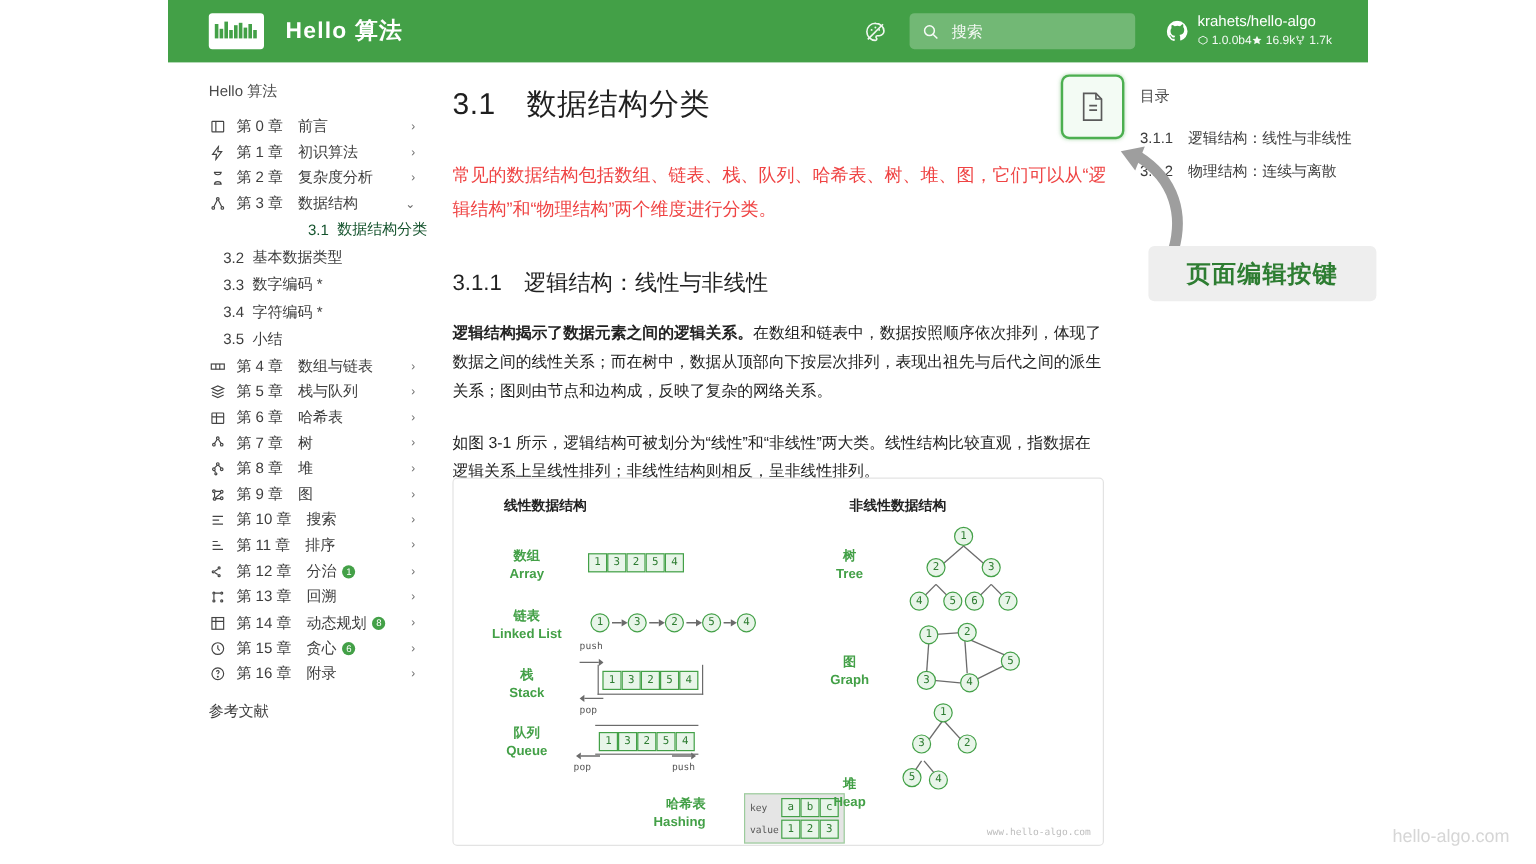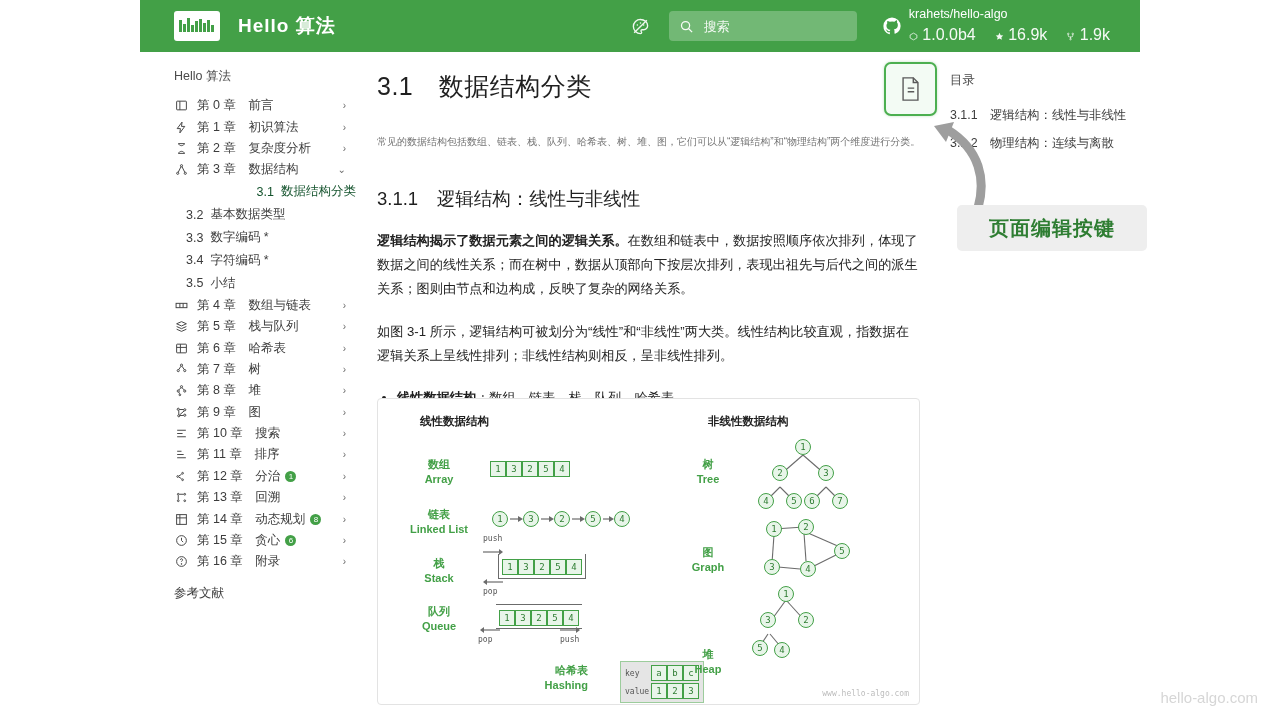--- a/index.html
+++ b/index.html
@@ -57,21 +57,21 @@
     width: 100%;
   }
   .searchbox input::placeholder { color: rgba(255,255,255,.92); }
   .repo {
     display: flex; align-items: center;
     margin-left: 26px; margin-right: 30px;
   }
   .repo .gh { margin-right: 8px; }
   .repo-text { line-height: 1.25; }
   .repo-name { font-size: 12.5px; }
-  .repo-stats { font-size: 16px; display: flex; gap: 19px; margin-top: 2px; opacity: .95;}
+  .repo-stats { font-size: 10px; display: flex; gap: 0; margin-top: 2px; opacity: .95;}
   
   .sidebar {
     position: absolute;
     left: 156px; top: 62px; width: 200px; height: 640px;
     font-size: 12.5px; color: #3a3a3a;
   }
   .sb-title { font-size: 12.5px; color: #4a4a4a; margin: 6px 0 10px 18px; }
   .sb-item {
     display: flex; align-items: center;
     height: 21.4px; padding-left: 18px; padding-right: 6px;
@@ -97,21 +97,21 @@
     text-align: center; margin-left: 5px; vertical-align: 1px;
   }
   
   .content {
     position: absolute;
     left: 377px; top: 62px; width: 545px;
     color: #1f1f1f;
   }
   .h1 { font-size: 25px; font-weight: normal; margin: 8px 0 0 0; letter-spacing: .5px;}
   .p {
-    font-size: 10px; line-height: 1.85; margin: 30px 0 0 0; color: #737373;
+    font-size: 15px; line-height: 1.85; margin: 30px 0 0 0; color: #ef4444;
   }
   .h2 {
     font-size: 18.5px; font-weight: normal; margin: 34px 0 0 0;
   }
   .p2 { font-size: 13.2px; line-height: 1.85; margin: 18px 0 0 0; color: #232323;}
   ul.bullets { margin: 16px 0 0 0; padding-left: 20px; }
   ul.bullets li { font-size: 13.2px; line-height: 1.9; }
   b { font-weight: bold; }
   
   .toc {
@@ -243,21 +243,21 @@
             </svg>
             <span>16.9k</span>
           </span>
           <span>
             <svg width="9" height="9" viewBox="0 0 24 24" fill="none" stroke="#fff" stroke-width="2" style="display:inline;vertical-align:-1px">
               <circle cx="6" cy="5" r="2"></circle>
                 <circle cx="18" cy="5" r="2"></circle>
                 <circle cx="12" cy="19" r="2"></circle>
               <path d="M6 7v3a3 3 0 0 0 3 3h6a3 3 0 0 0 3-3V7M12 13v4"></path>
             </svg>
-            <span>1.9k</span>
+            <span>1.7k</span>
           </span>
         </div>
       </div>
     </div>
   </div>
 
   <div class="sidebar">
     <div class="sb-title">Hello 算法</div>
 
     <div class="sb-item">

